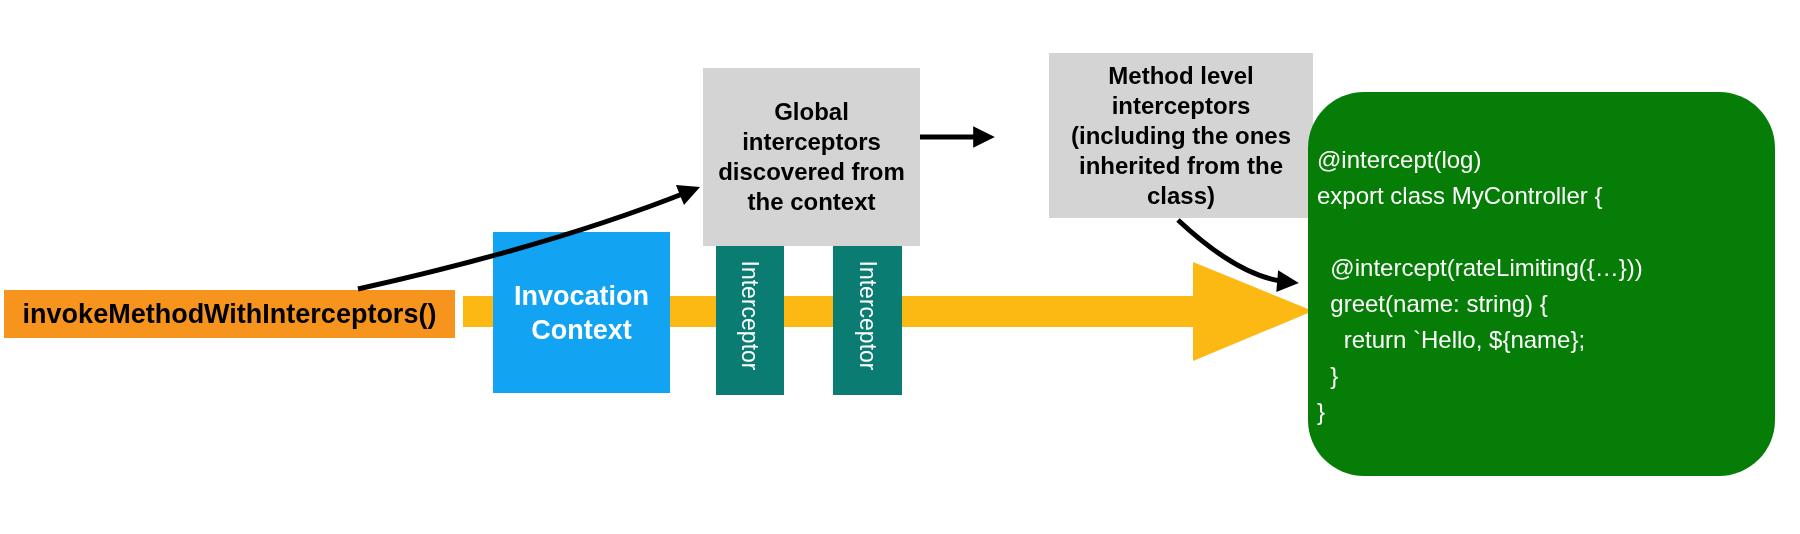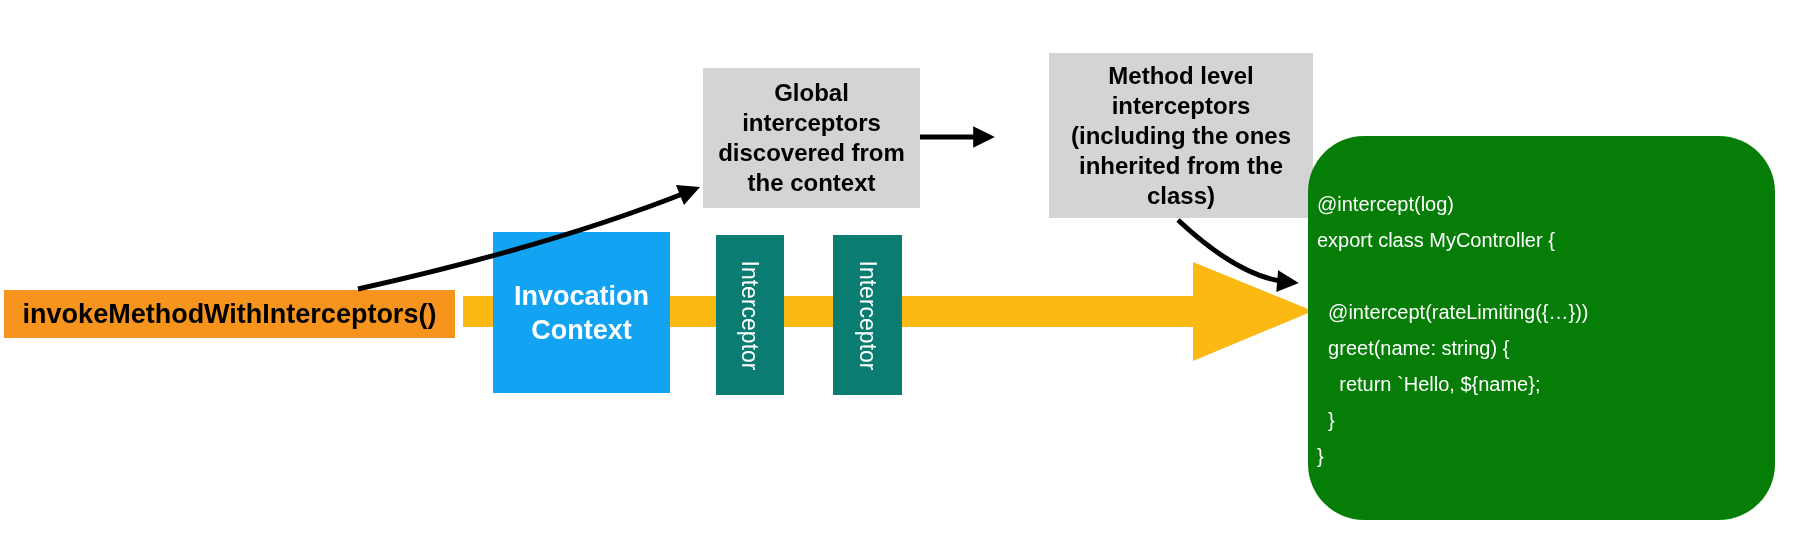--- a/index.html
+++ b/index.html
@@ -46,31 +46,30 @@
   }
   .int-1 { left: 716px; }
   .int-2 { left: 833px; width: 69px; }
 
   .note-box {
     background: var(--note-bg, #D4D4D4);
     display: flex; align-items: center; justify-content: center;
     color: #000000; font-weight: 700; font-size: 24px; line-height: 30px;
     text-align: center; white-space: pre-line;
   }
-  .note-global { left: 703px; top: 68px; width: 217px; height: 140px; }
+  .note-global { left: 703px; top: 68px; width: 217px; height: 178px; }
   .note-method { left: 1049px; top: 53px; width: 264px; height: 165px; }
 
   .code-box {
     left: 1308px; top: 92px; width: 467px; height: 384px;
     background: var(--code-bg, #067D06);
     border-radius: 56px;
-    color: #ffffff; font-size: 20px; line-height: 36px;
+    color: #ffffff; font-size: 24px; line-height: 36px;
     padding: 50px 18px 0 9px;
     white-space: pre;
-    margin-top: 44px;
   }
 </style>
 </head>
 <body>
 
 <div class="canvas">
 
   <svg class="layer bg-layer" viewBox="0 0 1800 534">
     <polygon points="463,296 1193,296 1193,262 1313,311 1193,361 1193,327 463,327" style="fill: var(--flow-arrow, #FCB813);"></polygon>
   </svg>

